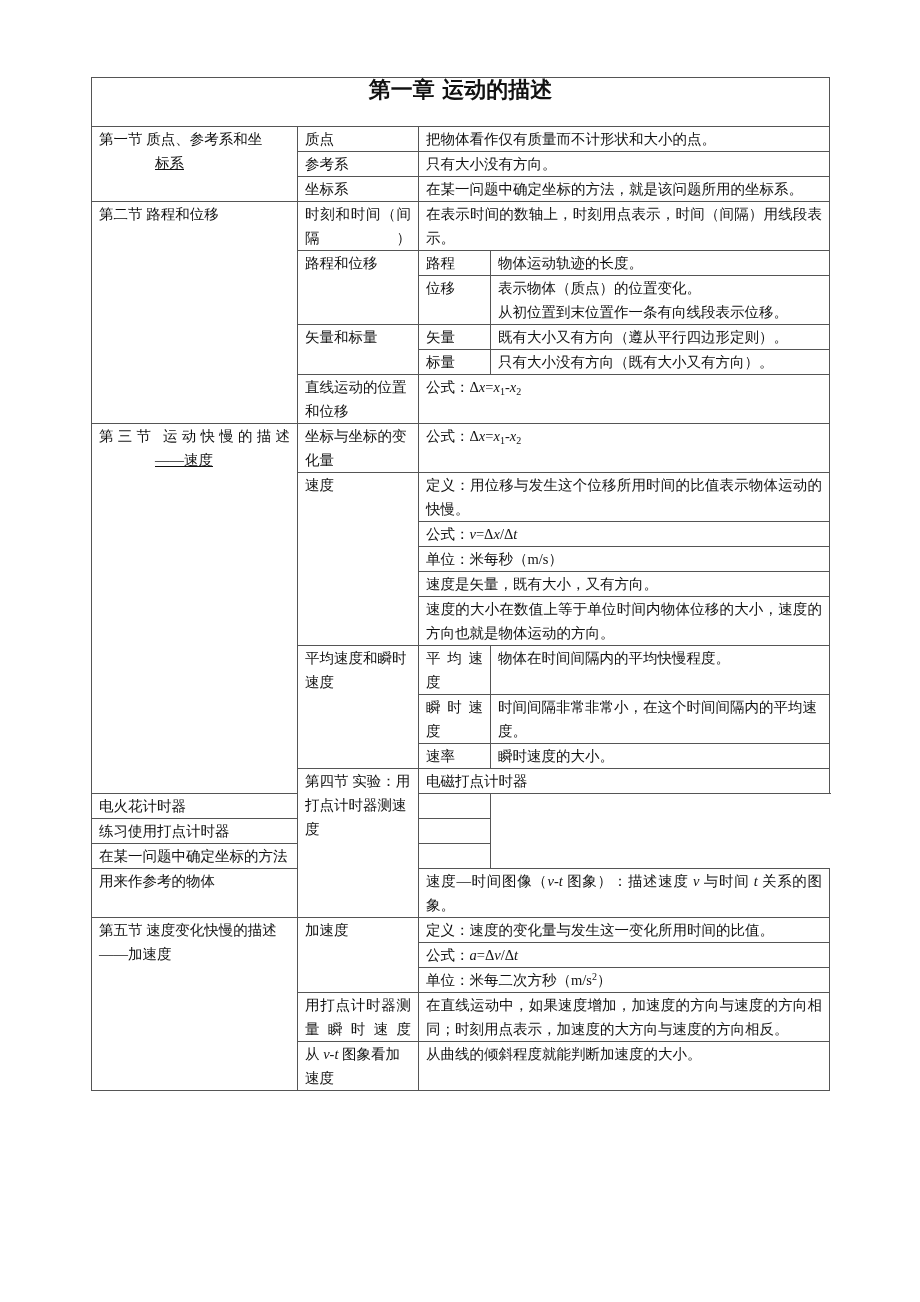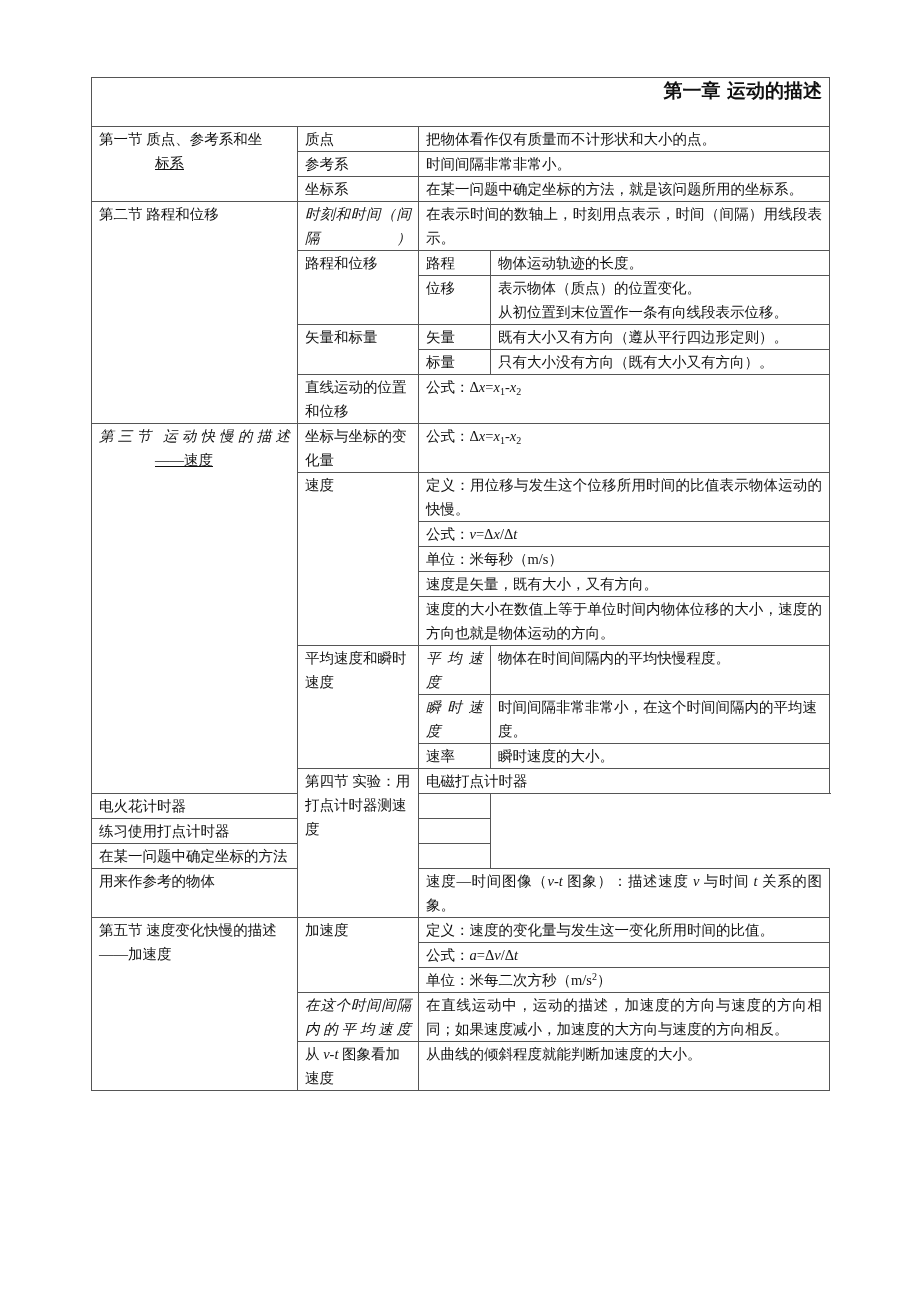--- a/index.html
+++ b/index.html
@@ -3,24 +3,24 @@
 <meta charset="utf-8">
 <style>
   html, body { margin: 0; padding: 0; background: #ffffff; }
   body { width: 920px; height: 1302px; position: relative; font-family: "Liberation Serif", "DejaVu Serif", serif; color: #111; }
   table.main {
     position: absolute; left: 91px; top: 77px; width: 738px;
     border-collapse: collapse; table-layout: fixed;
     font-size: 14.5px; line-height: 24px;
   }
   table.main td { border: 1px solid #555; padding: 0 7px; vertical-align: top; }
-  td.title { height: 48px; text-align: right; vertical-align: middle; font-family: "DejaVu Sans", sans-serif; font-weight: bold; font-size: 19px; }
+  td.title { height: 48px; text-align: center; vertical-align: middle; font-family: "DejaVu Sans", sans-serif; font-weight: bold; font-size: 22px; }
   td.sec { text-align: justify; }
   .indent { padding-left: 56px; display: block; text-decoration: underline; }
-  .justify { text-align: justify; text-align-last: justify; font-style: italic; }
+  .justify { text-align: justify; text-align-last: justify; }
   i { font-style: italic; }
   sub { font-size: 10px; vertical-align: -3px; line-height: 0; }
   sup { font-size: 10px; vertical-align: 5px; line-height: 0; }
 </style>
 </head>
 <body>
 
 <table class="main">
   <colgroup>
     <col style="width:206px">
@@ -37,21 +37,21 @@
   <tr>
     <td rowspan="3" class="sec">
       <span>第一节 质点、参考系和坐</span>
       <span class="indent">标系</span>
     </td>
     <td>质点</td>
     <td colspan="2">把物体看作仅有质量而不计形状和大小的点。</td>
   </tr>
   <tr>
     <td>参考系</td>
-    <td colspan="2">时间间隔非常非常小。</td>
+    <td colspan="2">只有大小没有方向。</td>
   </tr>
   <tr>
     <td>坐标系</td>
     <td colspan="2" class="sec">在某一问题中确定坐标的方法，就是该问题所用的坐标系。</td>
   </tr>
 
   <tr>
     <td rowspan="6">第二节 路程和位移</td>
     <td class="justify">时刻和时间（间隔）</td>
     <td colspan="2" class="sec">在表示时间的数轴上，时刻用点表示，时间（间隔）用线段表示。</td>
@@ -147,21 +147,21 @@
     <td rowspan="3">加速度</td>
     <td colspan="2">定义：速度的变化量与发生这一变化所用时间的比值。</td>
   </tr>
   <tr>
     <td colspan="2">公式：<i>a</i>=Δ<i>v</i>/Δ<i>t</i></td>
   </tr>
   <tr>
     <td colspan="2">单位：米每二次方秒（m/s<sup>2</sup>）</td>
   </tr>
   <tr>
-    <td class="justify">在这个时间间隔内的平均速度</td>
-    <td colspan="2" class="sec">在直线运动中，运动的描述，加速度的方向与速度的方向相同；如果速度减小，加速度的大方向与速度的方向相反。</td>
+    <td class="justify">用打点计时器测量瞬时速度</td>
+    <td colspan="2" class="sec">在直线运动中，如果速度增加，加速度的方向与速度的方向相同；时刻用点表示，加速度的大方向与速度的方向相反。</td>
   </tr>
   <tr>
     <td>从 <i>v</i>-<i>t</i> 图象看加速度</td>
     <td colspan="2">从曲线的倾斜程度就能判断加速度的大小。</td>
   </tr>
 </tbody>
   </table>
 
 </body></html>

